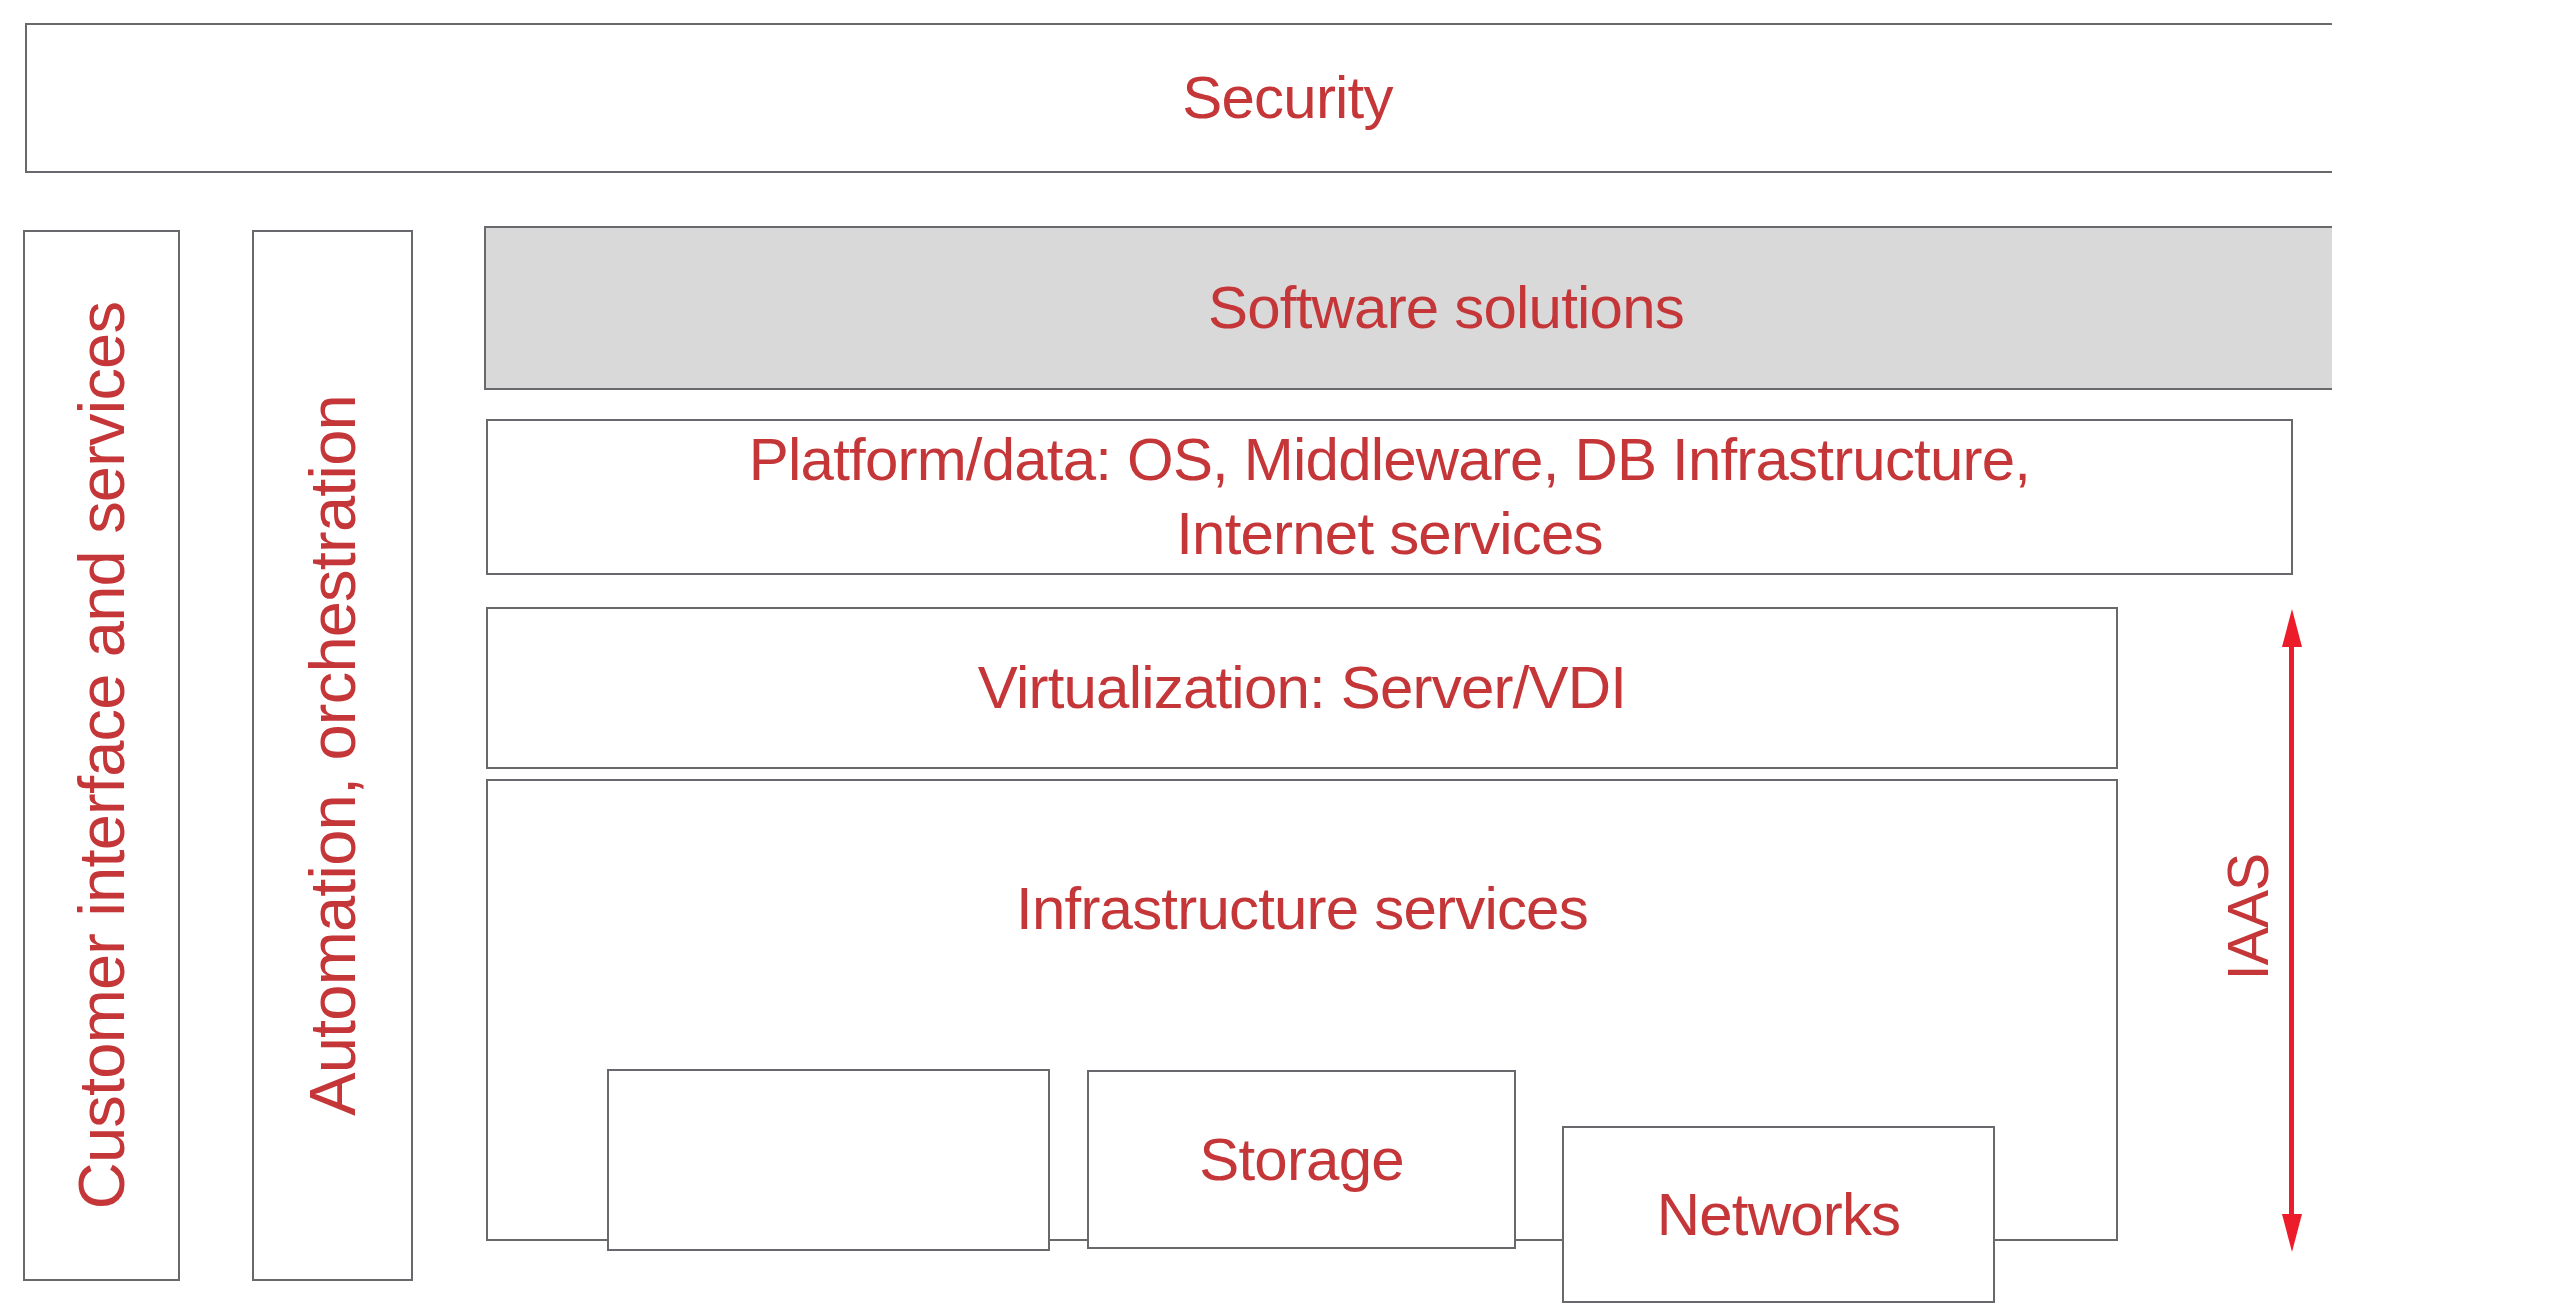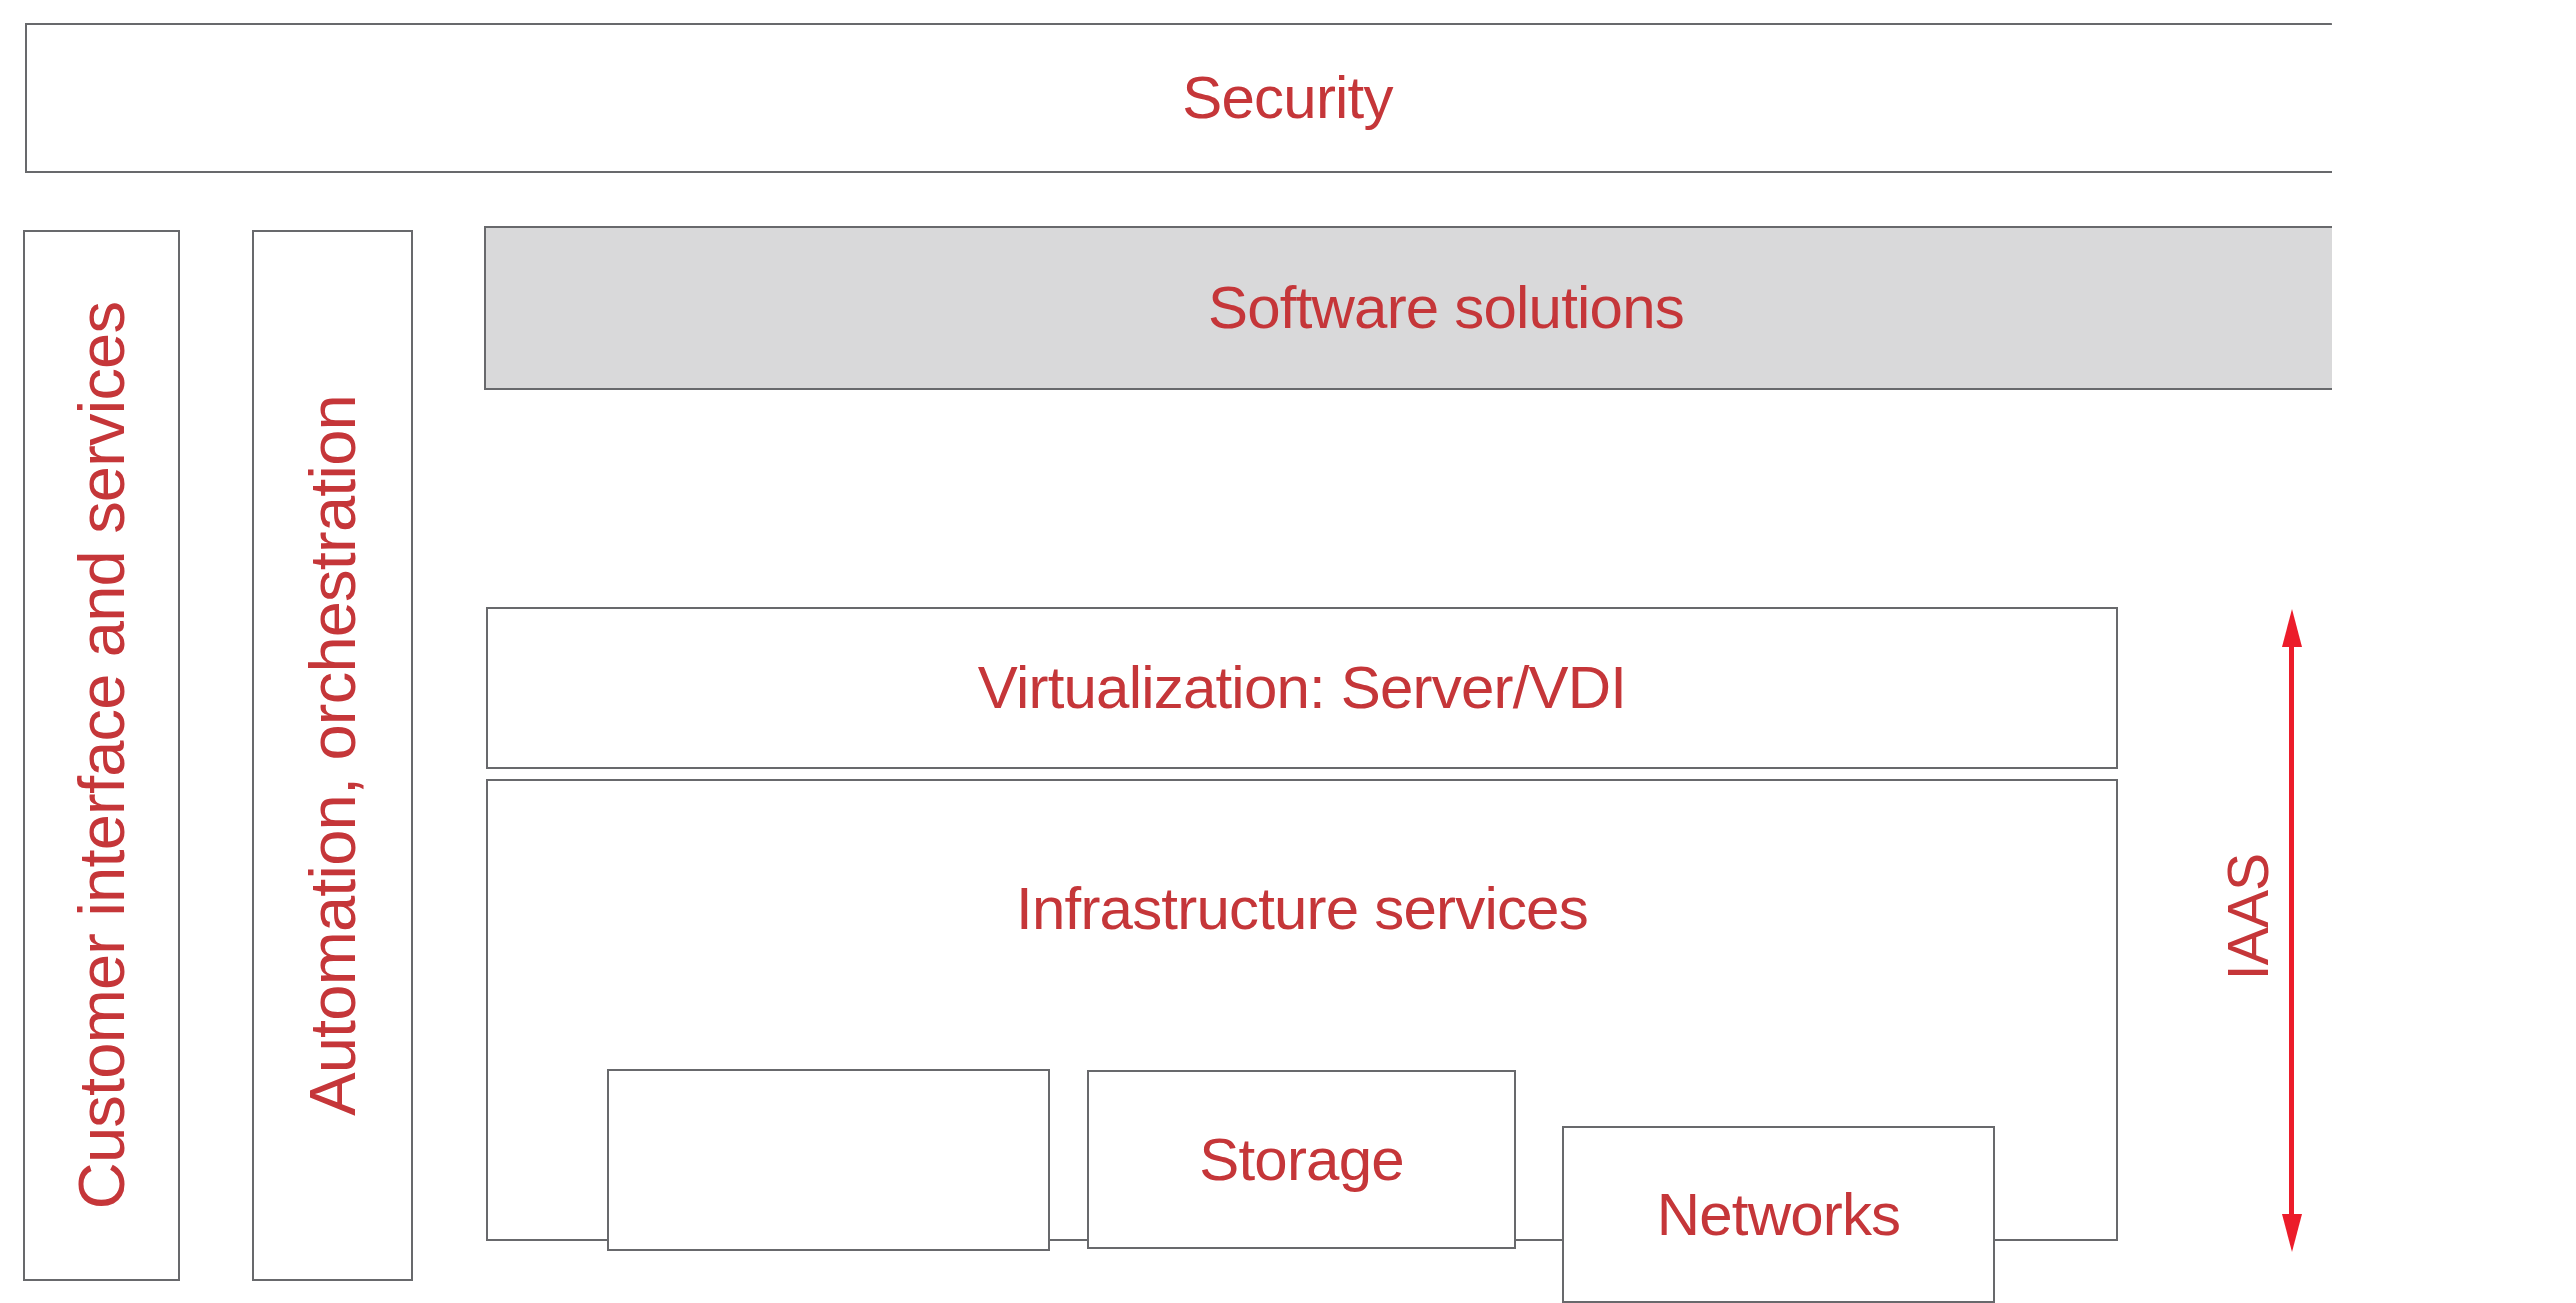--- a/index.html
+++ b/index.html
@@ -53,20 +53,26 @@
   </div>
 
   <div class="box" style="left:252px;top:230px;width:161px;height:1051px;">
     <span class="vlabel">Automation, orchestration</span>
   </div>
 
   <div class="box fill-gray" style="left:484px;top:226px;width:1924px;height:164px;">
     <span class="lbl">Software solutions</span>
   </div>
 
+  <div class="box" style="left:486px;top:419px;width:1807px;height:156px;">
+    <span class="lbl">
+      <span style="display:block">Platform/data: OS, Middleware, DB Infrastructure,</span>
+      <span style="display:block">Internet services</span>
+    </span>
+  </div>
 
   <div class="box" style="left:486px;top:607px;width:1632px;height:162px;">
     <span class="lbl">Virtualization: Server/VDI</span>
   </div>
 
   <div class="box" style="left:486px;top:779px;width:1632px;height:462px;justify-content:flex-start;align-items:flex-start;">
     <div class="infra-title">Infrastructure services</div>
   </div>
 
   <div class="box" style="left:607px;top:1069px;width:443px;height:182px;">

